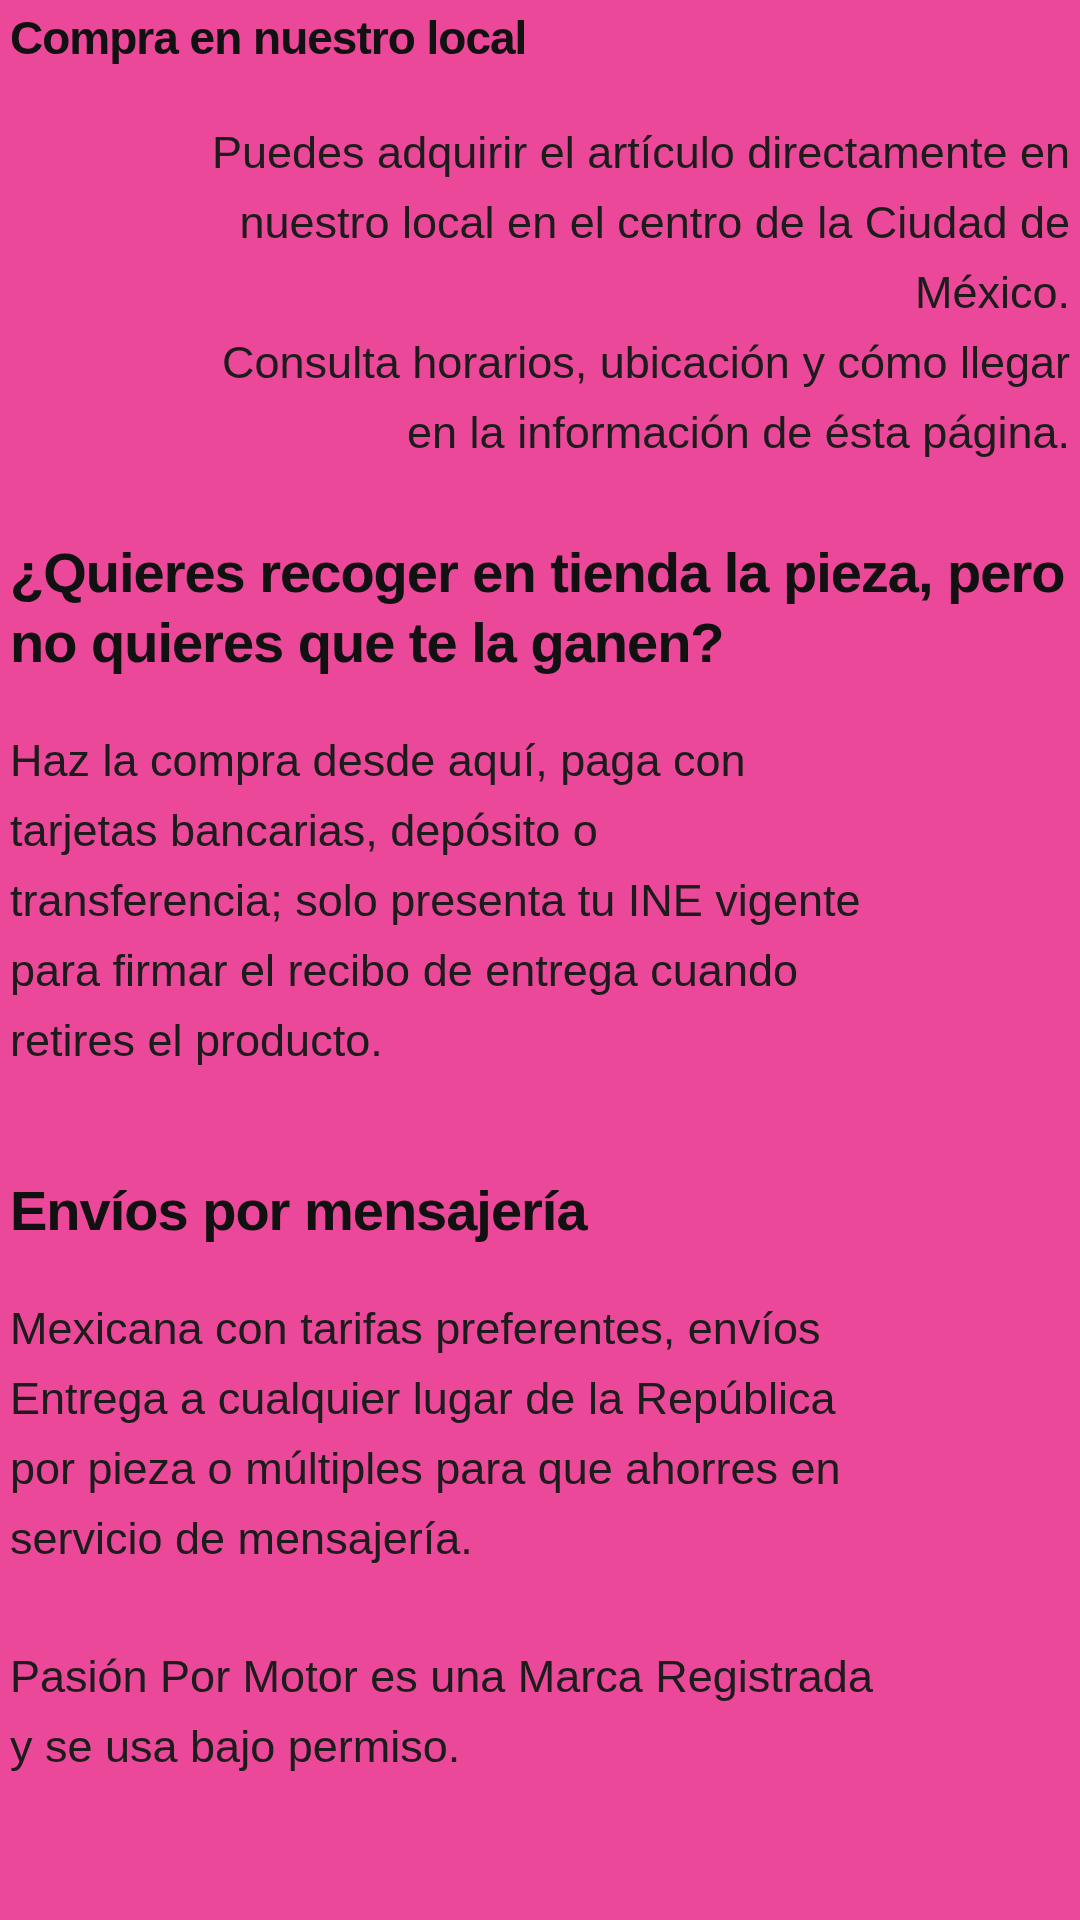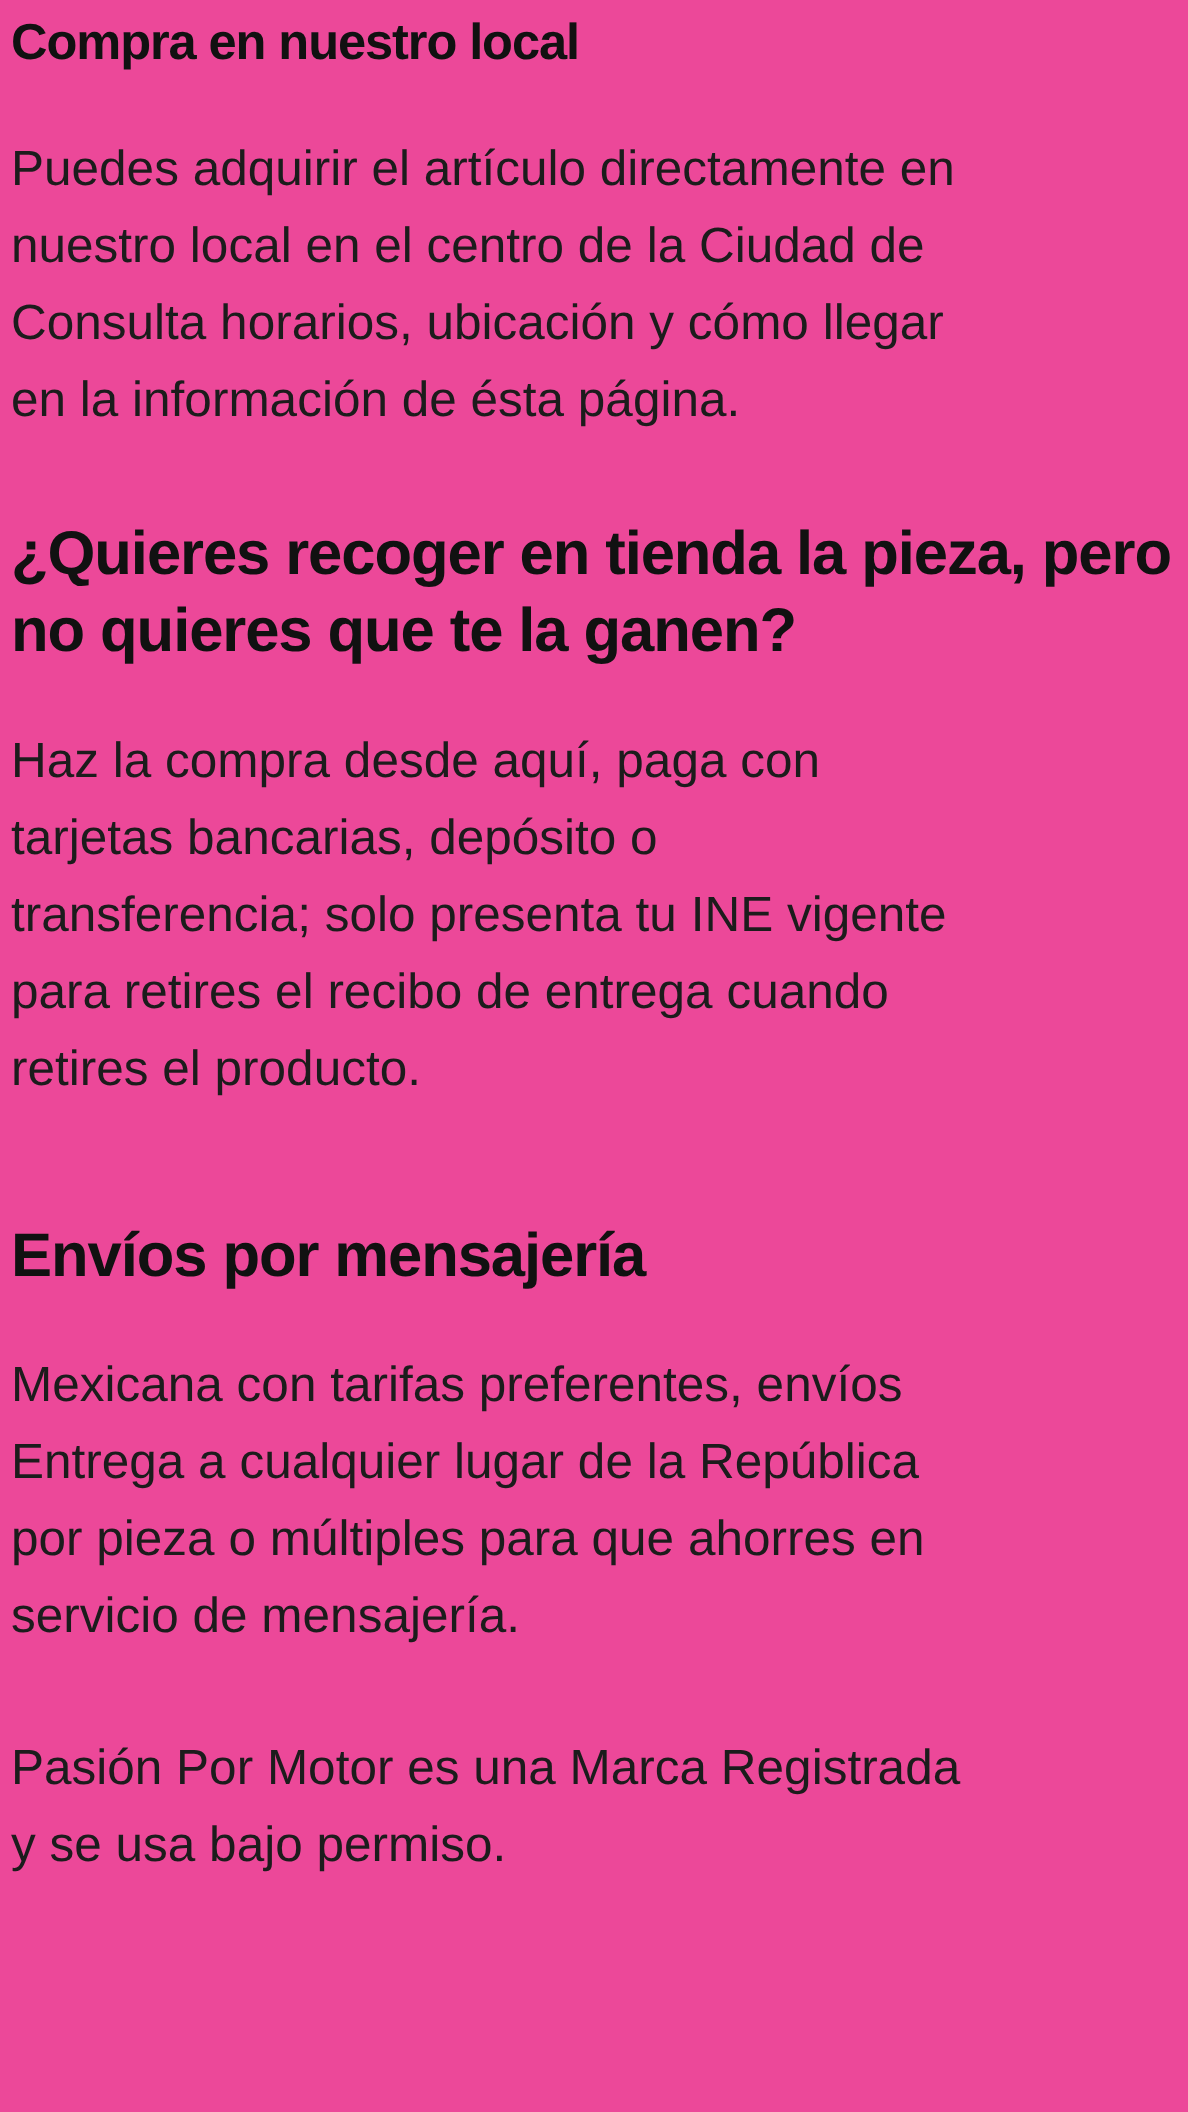--- a/index.html
+++ b/index.html
@@ -34,50 +34,51 @@
     white-space: nowrap;
   }
   .b-line {
     line-height: 70px;
     font-size: 45px;
     font-weight: 400;
     color: #1c1c1c;
     white-space: nowrap;
   }
   .mb-after-h1   { margin-bottom: 48px; }
-  .mb-after-p1   { margin-bottom: 70px; }
+  .mb-after-p1   { margin-bottom: 70px; text-align: right; }
   .mb-after-h2   { margin-bottom: 48px; }
   .mb-after-p2   { margin-bottom: 100px; }
   .mb-after-h3   { margin-bottom: 48px; }
   .mb-after-p3   { margin-bottom: 68px; }
 </style>
 </head>
 <body>
 
 <div class="page">
 
   <div class="heading mb-after-h1">Compra en nuestro local</div>
 
   <div class="mb-after-p1">
     <div class="b-line">Puedes adquirir el artículo directamente en</div>
     <div class="b-line">nuestro local en el centro de la Ciudad de</div>
+    <div class="b-line">México.</div>
     <div class="b-line">Consulta horarios, ubicación y cómo llegar</div>
     <div class="b-line">en la información de ésta página.</div>
   </div>
 
   <div class="mb-after-h2">
     <div class="h-line">¿Quieres recoger en tienda la pieza, pero</div>
     <div class="h-line">no quieres que te la ganen?</div>
   </div>
 
   <div class="mb-after-p2">
     <div class="b-line">Haz la compra desde aquí, paga con</div>
     <div class="b-line">tarjetas bancarias, depósito o</div>
     <div class="b-line">transferencia; solo presenta tu INE vigente</div>
-    <div class="b-line">para retires el recibo de entrega cuando</div>
+    <div class="b-line">para firmar el recibo de entrega cuando</div>
     <div class="b-line">retires el producto.</div>
   </div>
 
   <div class="h-line mb-after-h3">Envíos por mensajería</div>
 
   <div class="mb-after-p3">
     <div class="b-line">Mexicana con tarifas preferentes, envíos</div>
     <div class="b-line">Entrega a cualquier lugar de la República</div>
     <div class="b-line">por pieza o múltiples para que ahorres en</div>
     <div class="b-line">servicio de mensajería.</div>

